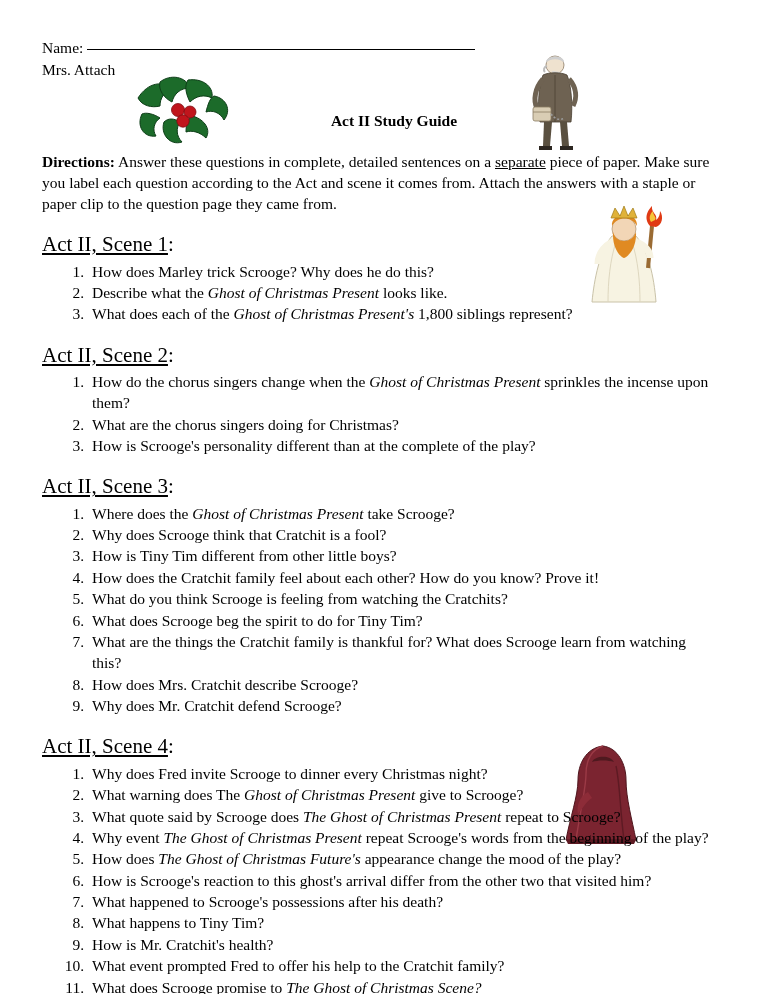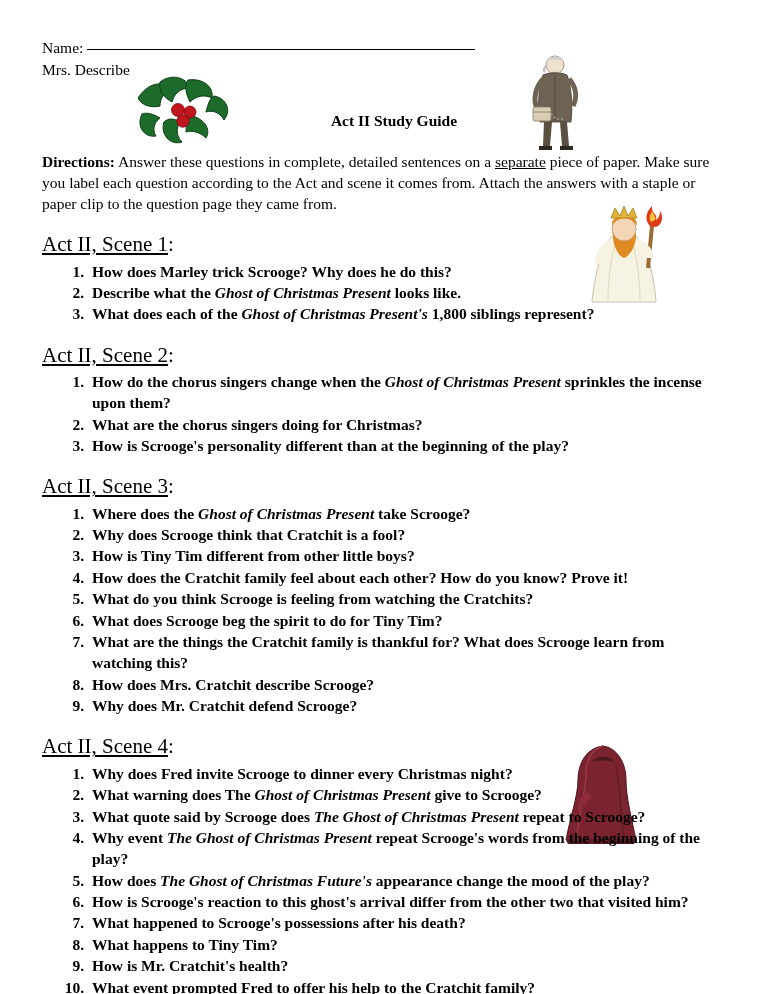--- a/index.html
+++ b/index.html
@@ -81,21 +81,20 @@
   .scene-head {
     font-size: 21px;
     line-height: 1.3;
   }
   .scene-head .u { text-decoration: underline; }
   ol.qs {
     margin: 2px 14px 0 0;
     padding-left: 46px;
     font-size: 15.5px;
     line-height: 1.38;
-    font-weight: bold;
   }
   ol.qs li {
     padding-left: 4px;
     margin: 0;
   }
   i { font-style: italic; }
 
   
   .art { position: absolute; }
 
@@ -193,21 +192,21 @@
   </div>
 
   <div class="inner">
 
     <div class="header-row">
       <div class="hdr-left">
         <div class="name-line">
           <span>Name:</span>
           <span class="rule rule-name"></span>
         </div>
-        <div class="teacher">Mrs. Describe</div>
+        <div class="teacher">Mrs. Attach</div>
       </div>
     </div>
 
     <div class="title-block">
       <div>Act II Study Guide</div>
     </div>
 
     <p class="directions">
       <b>Directions:</b>
       <span>Answer these questions in complete, detailed sentences on a </span><span class="u">separate</span><span> piece of paper.  Make sure you label each question according to the Act and scene it comes from.  Attach the answers with a staple or paper clip to the question page they came from.</span>
@@ -220,21 +219,21 @@
             <li><span>How does Marley trick Scrooge?  Why does he do this?</span></li>
             <li><span>Describe what the </span><i>Ghost of Christmas Present</i><span> looks like.</span></li>
             <li><span>What does each of the </span><i>Ghost of Christmas Present's</i><span> 1,800 siblings represent?</span></li>
           </ol>
         </div>
         <div class="scene">
           <div class="scene-head"><span class="u">Act II, Scene 2</span><span>:</span></div>
           <ol class="qs">
             <li><span>How do the chorus singers change when the </span><i>Ghost of Christmas Present</i><span> sprinkles the incense upon them?</span></li>
             <li><span>What are the chorus singers doing for Christmas?</span></li>
-            <li><span>How is Scrooge's personality different than at the beginning of the play?</span></li>
+            <li><span>How is Scrooge's personality different than at the complete of the play?</span></li>
           </ol>
         </div>
         <div class="scene">
           <div class="scene-head"><span class="u">Act II, Scene 3</span><span>:</span></div>
           <ol class="qs">
             <li><span>Where does the </span><i>Ghost of Christmas Present</i><span> take Scrooge?</span></li>
             <li><span>Why does Scrooge think that Cratchit is a fool?</span></li>
             <li><span>How is Tiny Tim different from other little boys?</span></li>
             <li><span>How does the Cratchit family feel about each other?  How do you know?  Prove it!</span></li>
             <li><span>What do you think Scrooge is feeling from watching the Cratchits?</span></li>

